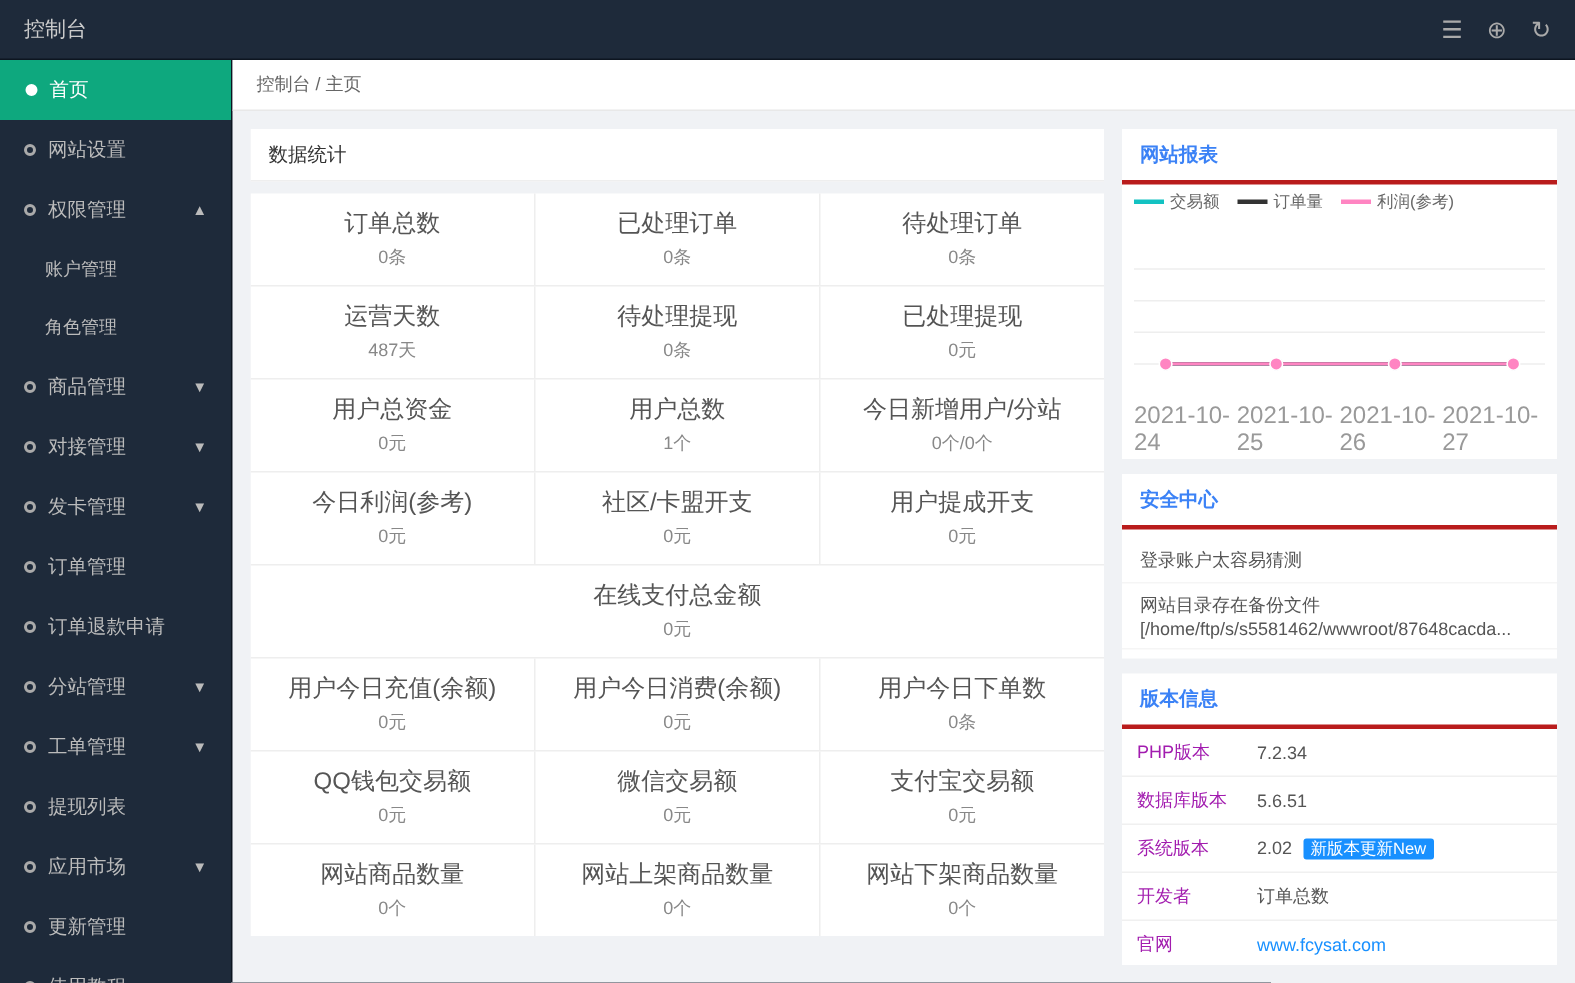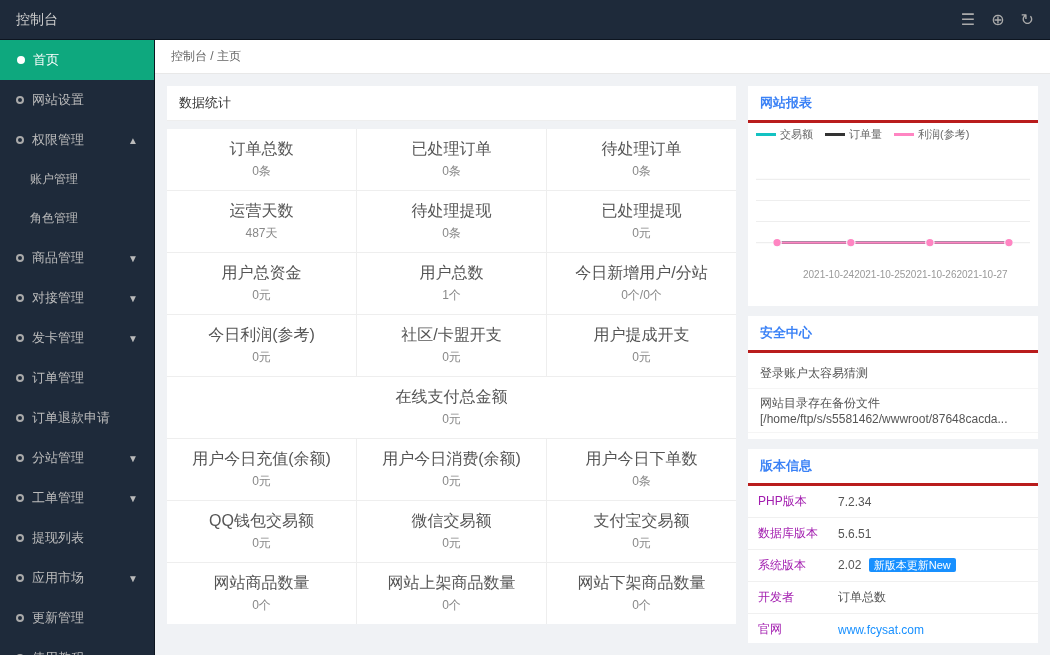--- a/index.html
+++ b/index.html
@@ -308,21 +308,21 @@
 
               <circle cx="20" cy="80" r="4" fill="#13c2c2"></circle>
               <circle cx="90" cy="80" r="4" fill="#13c2c2"></circle>
               <circle cx="165" cy="80" r="4" fill="#13c2c2"></circle>
               <circle cx="240" cy="80" r="4" fill="#13c2c2"></circle>
               <circle cx="20" cy="80" r="4" fill="#ff85c2" stroke="#fff" stroke-width="1"></circle>
               <circle cx="90" cy="80" r="4" fill="#ff85c2" stroke="#fff" stroke-width="1"></circle>
               <circle cx="165" cy="80" r="4" fill="#ff85c2" stroke="#fff" stroke-width="1"></circle>
               <circle cx="240" cy="80" r="4" fill="#ff85c2" stroke="#fff" stroke-width="1"></circle>
             </svg>
-            <div style="display:flex; justify-content:flex-start; font-size:10px; color:#999; padding:0 0 2px 0;margin-left:47px;">
+            <div style="display:flex; justify-content:flex-start; font-size:16px; color:#999; padding:0 0 2px 0;">
               <span>2021-10-24</span>
               <span>2021-10-25</span>
               <span>2021-10-26</span>
               <span>2021-10-27</span>
             </div>
           </div>
         </div>
 
         <div class="panel">
           <div class="panel-title">安全中心</div>

